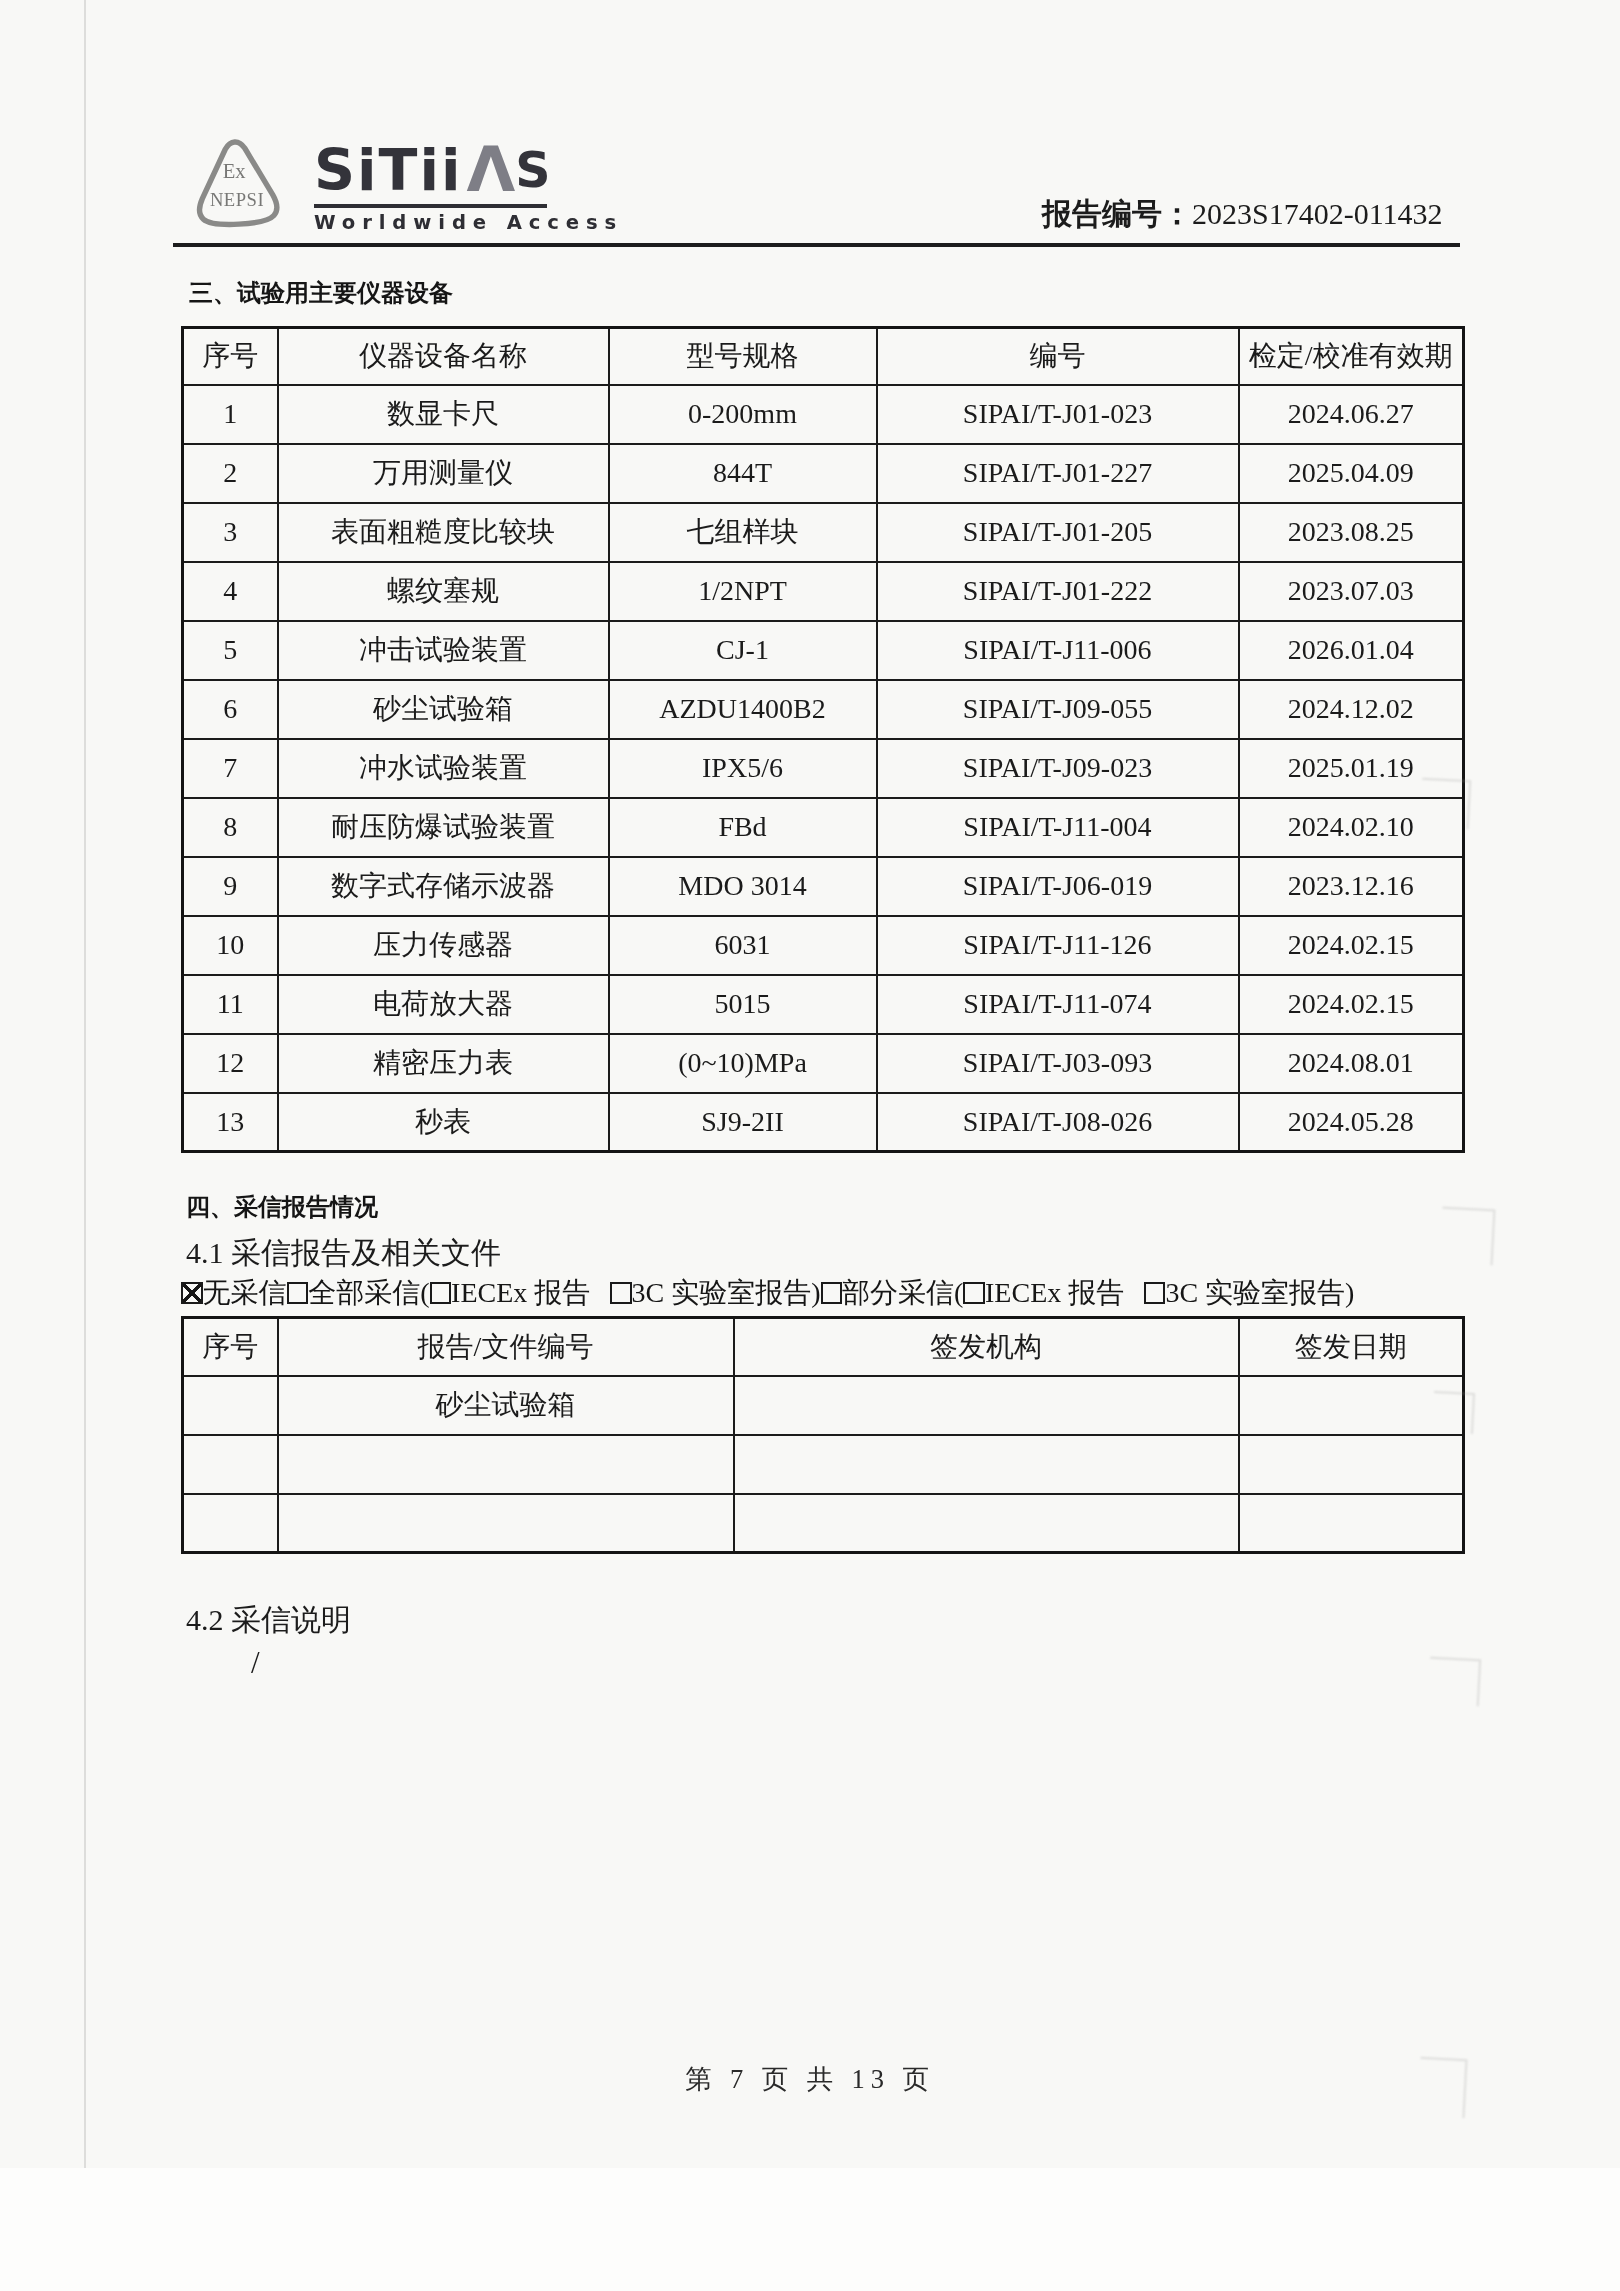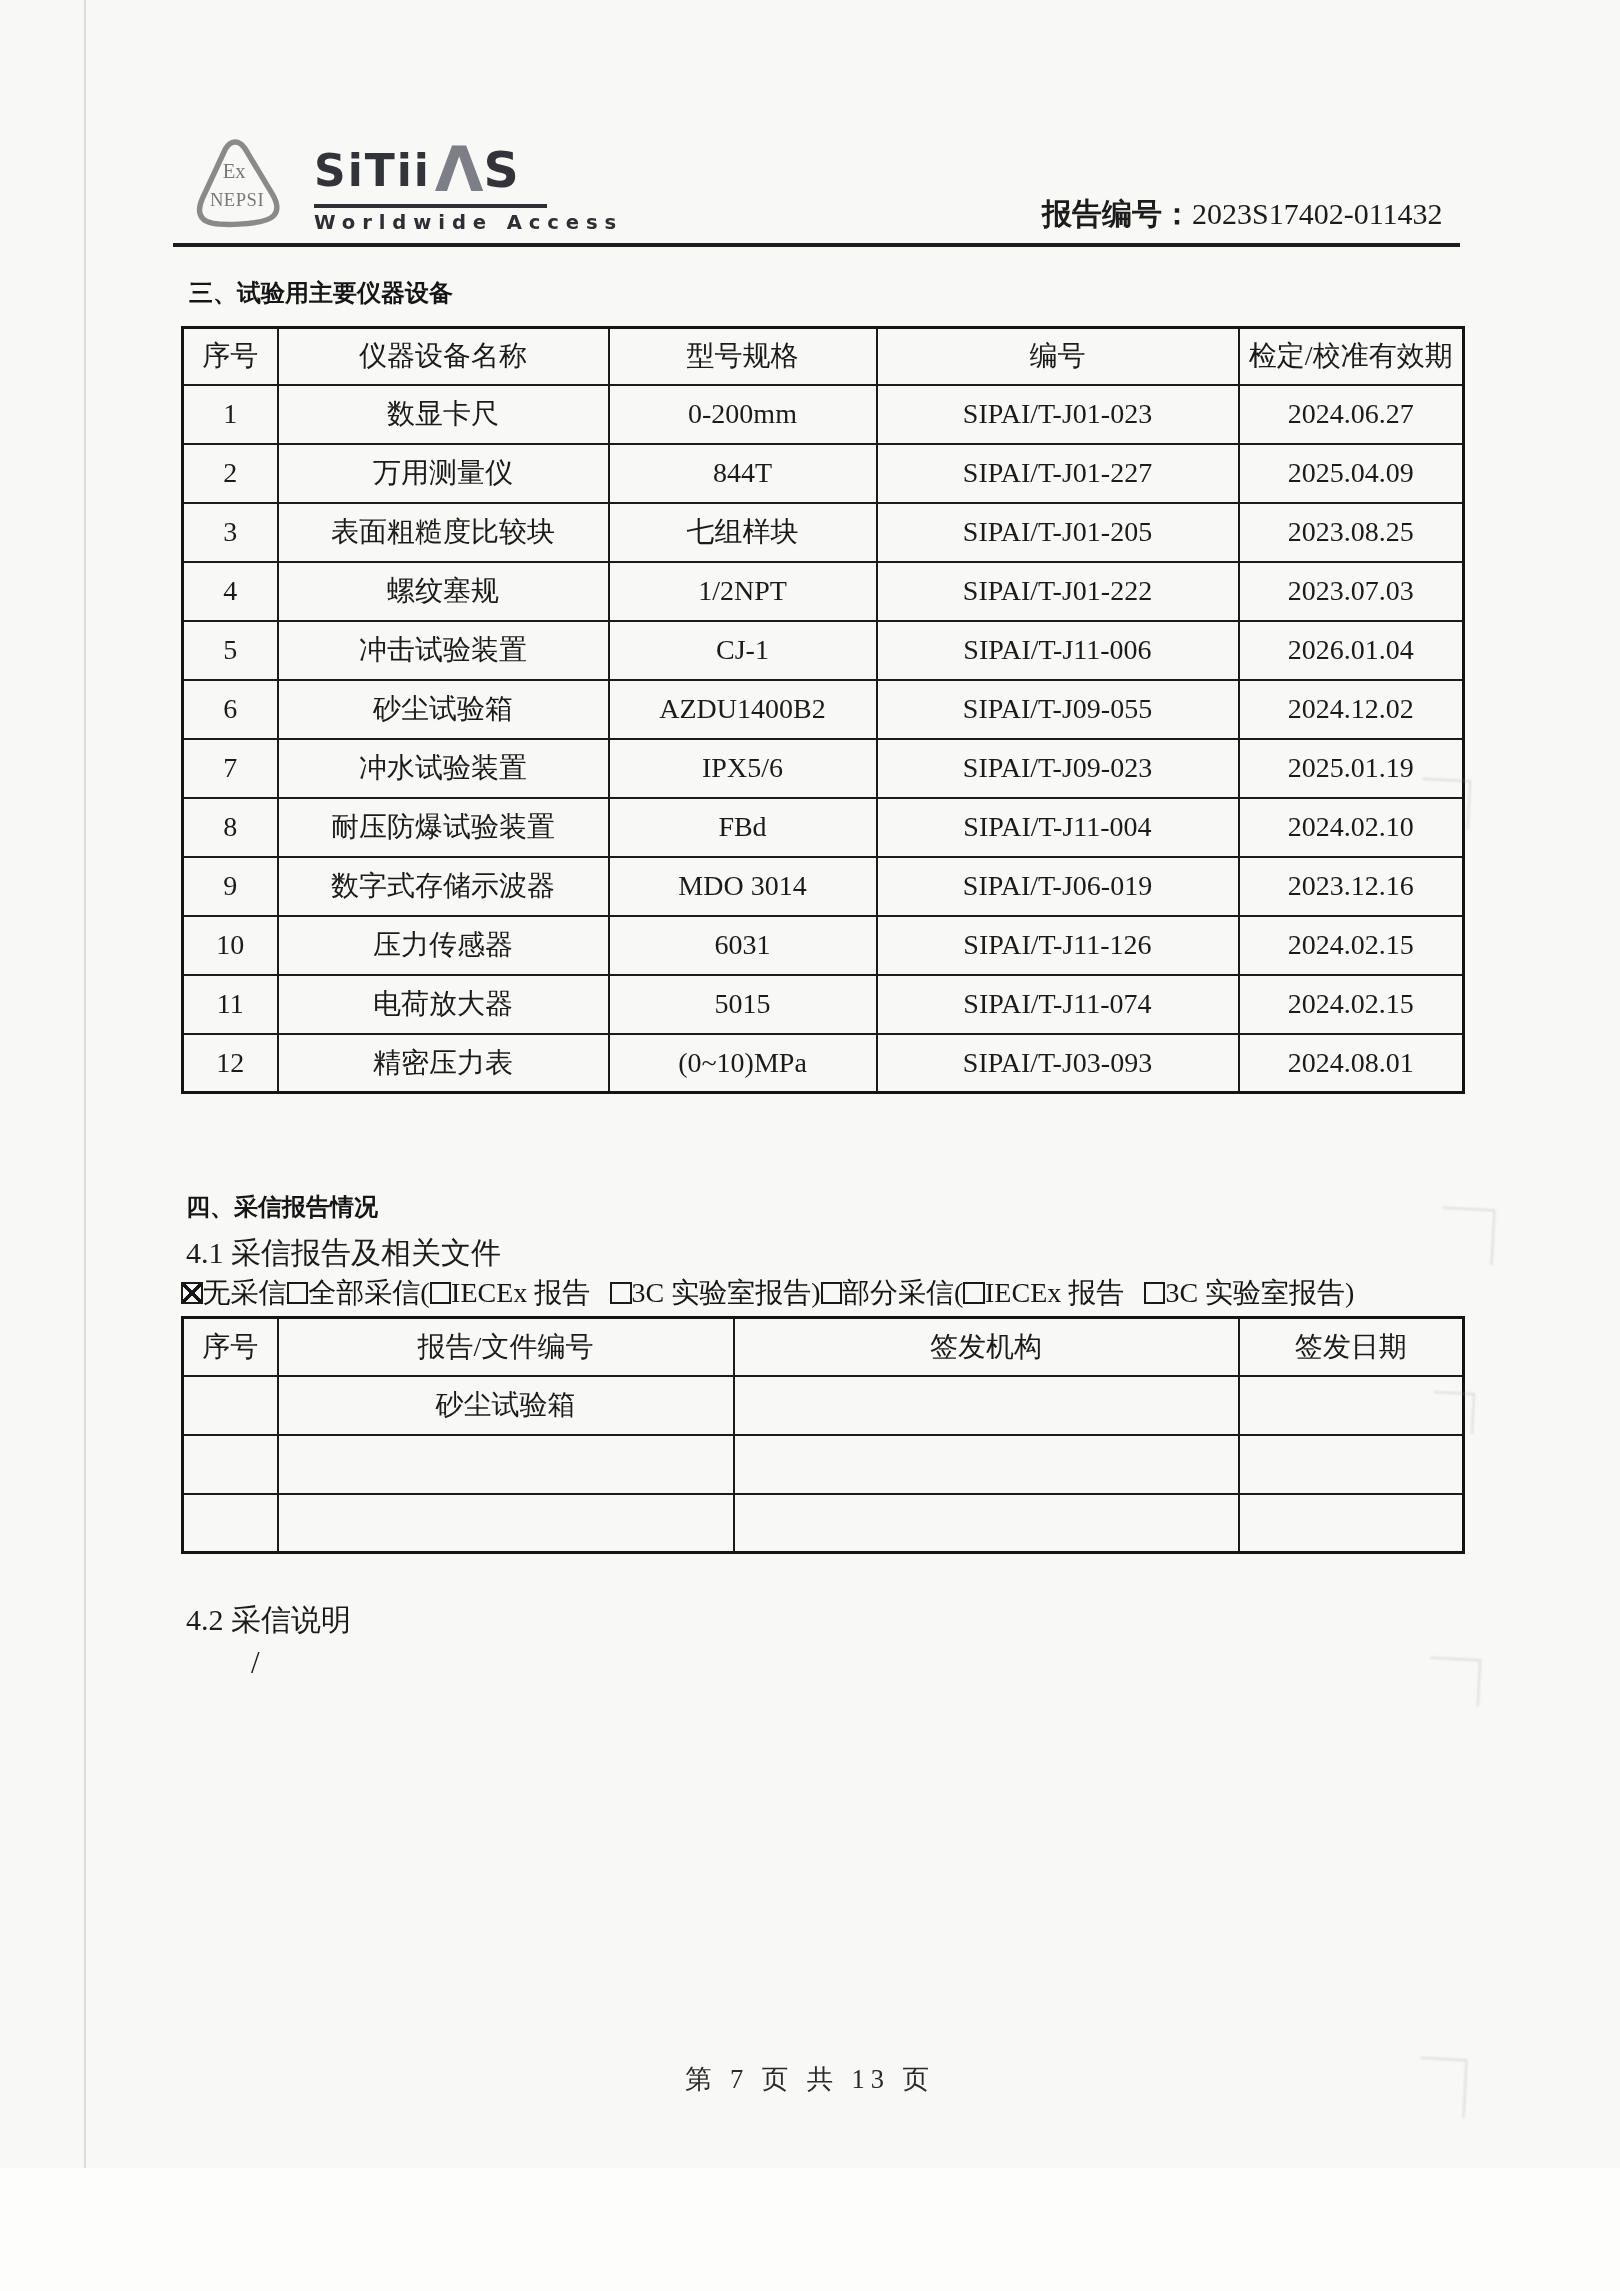--- a/index.html
+++ b/index.html
@@ -19,21 +19,21 @@
   }
   .bottom-band{
     position:absolute;left:0;top:2168px;width:1620px;height:123px;
     background:#fdfdfc;
   }
   
   .nepsi-mark{position:absolute;left:188px;top:135px;width:98px;height:102px;}
   .wordmark{position:absolute;left:314px;top:135px;width:412px;}
   .wordmark-line{display:flex;align-items:flex-end;height:65px;}
   .wm-1{font-family:"DejaVu Sans","Liberation Sans",sans-serif;font-weight:bold;
-        font-size:44px;letter-spacing:2px;color:#33333a;line-height:59px;}
+        font-size:57px;letter-spacing:2px;color:#33333a;line-height:59px;}
   .wm-2{font-family:"DejaVu Sans","Liberation Sans",sans-serif;font-weight:bold;
         font-size:63px;color:#7e7e86;line-height:61px;margin-left:3.9px;}
   .wm-3{font-family:"DejaVu Sans","Liberation Sans",sans-serif;font-weight:bold;
         font-size:49px;color:#33333a;line-height:59px;}
   .wm-rule{width:233px;height:3.9px;background:#2e2e34;margin-top:3.9px;}
   .wm-tagline{font-family:"DejaVu Sans","Liberation Sans",sans-serif;font-weight:bold;
         font-size:19.6px;letter-spacing:6.9px;color:#2e2e34;margin-top:2.9px;}
   .report-no{
     position:absolute;left:1042px;top:194px;font-size:30px;white-space:nowrap;
   }
@@ -219,20 +219,27 @@
       <td>SIPAI/T-J11-074</td>
       <td>2024.02.15</td>
     </tr>
     <tr>
       <td>12</td>
       <td>精密压力表</td>
       <td>(0~10)MPa</td>
       <td>SIPAI/T-J03-093</td>
       <td>2024.08.01</td>
     </tr>
+    <tr>
+      <td>13</td>
+      <td>秒表</td>
+      <td>SJ9-2II</td>
+      <td>SIPAI/T-J08-026</td>
+      <td>2024.05.28</td>
+    </tr>
   </tbody>
     </table>
 
   <div class="sec-title" style="left:186px;top:1191px;">四、采信报告情况</div>
   <div class="sub-title" style="left:186px;top:1233px;">4.1 采信报告及相关文件</div>
 
   <div class="adoption-line">
     <span class="cb checked"></span><span>无采信</span><span class="cb"></span><span>全部采信(</span><span class="cb"></span><span>IECEx 报告</span><span class="gap-wide"></span><span class="cb"></span><span>3C 实验室报告)</span><span class="cb"></span><span>部分采信(</span><span class="cb"></span><span>IECEx 报告</span><span class="gap-wide"></span><span class="cb"></span><span>3C 实验室报告)</span>
   </div>
 

